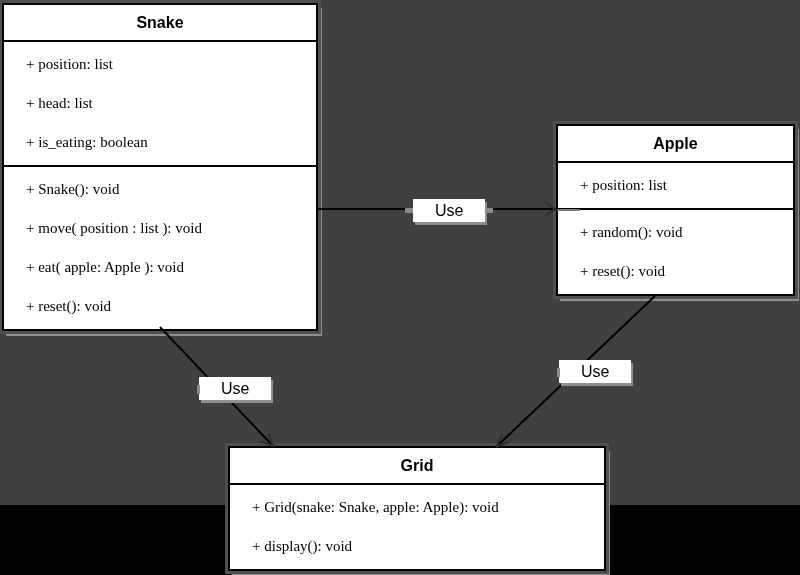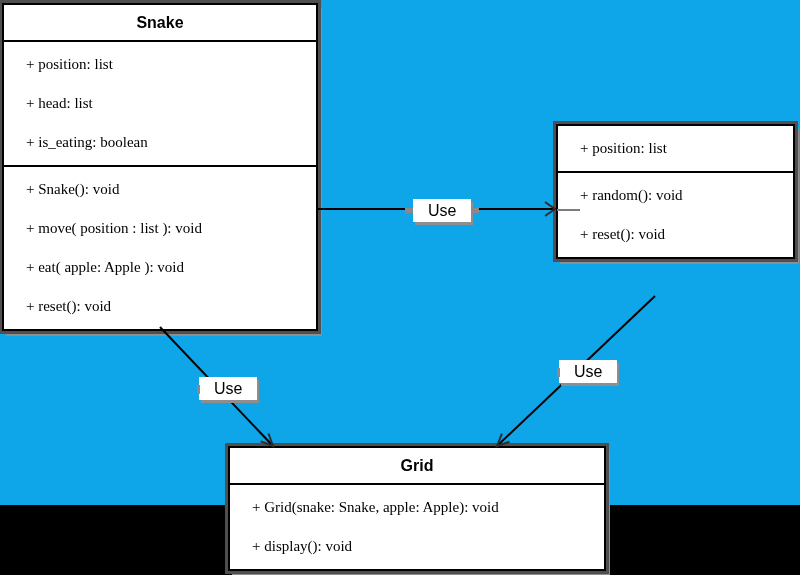--- a/index.html
+++ b/index.html
@@ -8,21 +8,21 @@
     width: 800px;
     height: 575px;
     background: #000000;
     overflow: hidden;
     font-family: "Liberation Sans", sans-serif;
   }
   .canvas {
     position: relative;
     width: 800px;
     height: 505px;
-    background: #0ea5e9;
+    background: #404040;
   }
   .uml-class {
     position: absolute;
     box-sizing: border-box;
     background: #ffffff;
     border: 2px solid #000000;
     box-shadow: 0 0 0 3px #4f4f4f, 4px 5px 0 0 #8e8e8e;
     color: #000000;
   }
   .cls-title {
@@ -59,21 +59,21 @@
     left: 0; top: 0;
     width: 800px; height: 575px;
     pointer-events: none;
   }
   .edge-label {
     position: absolute;
     background: #ffffff;
     color: #000000;
     font-size: 16px;
     line-height: 23px;
-    padding: 0 15px;
+    padding: 0 22px;
     box-shadow: 2px 3px 0 #8e8e8e;
   }
   .edge-label.h::before {
     content: "";
     position: absolute;
     left: -8px; top: 9px;
     width: 8px; height: 5px;
     background: #8a8a8a;
   }
   .edge-label.h::after {
@@ -108,20 +108,21 @@
     </div>
     <div class="compartment">
       <div class="member">+ Snake(): void</div>
       <div class="member">+ move( position : list ): void</div>
       <div class="member">+ eat( apple: Apple ): void</div>
       <div class="member">+ reset(): void</div>
     </div>
   </div>
 
   <div class="uml-class" id="class-apple">
+    <div class="cls-title">Apple</div>
     <div class="compartment">
       <div class="member">+ position: list</div>
     </div>
     <div class="compartment">
       <div class="member">+ random(): void</div>
       <div class="member">+ reset(): void</div>
     </div>
   </div>
 
   <div class="uml-class" id="class-grid">

